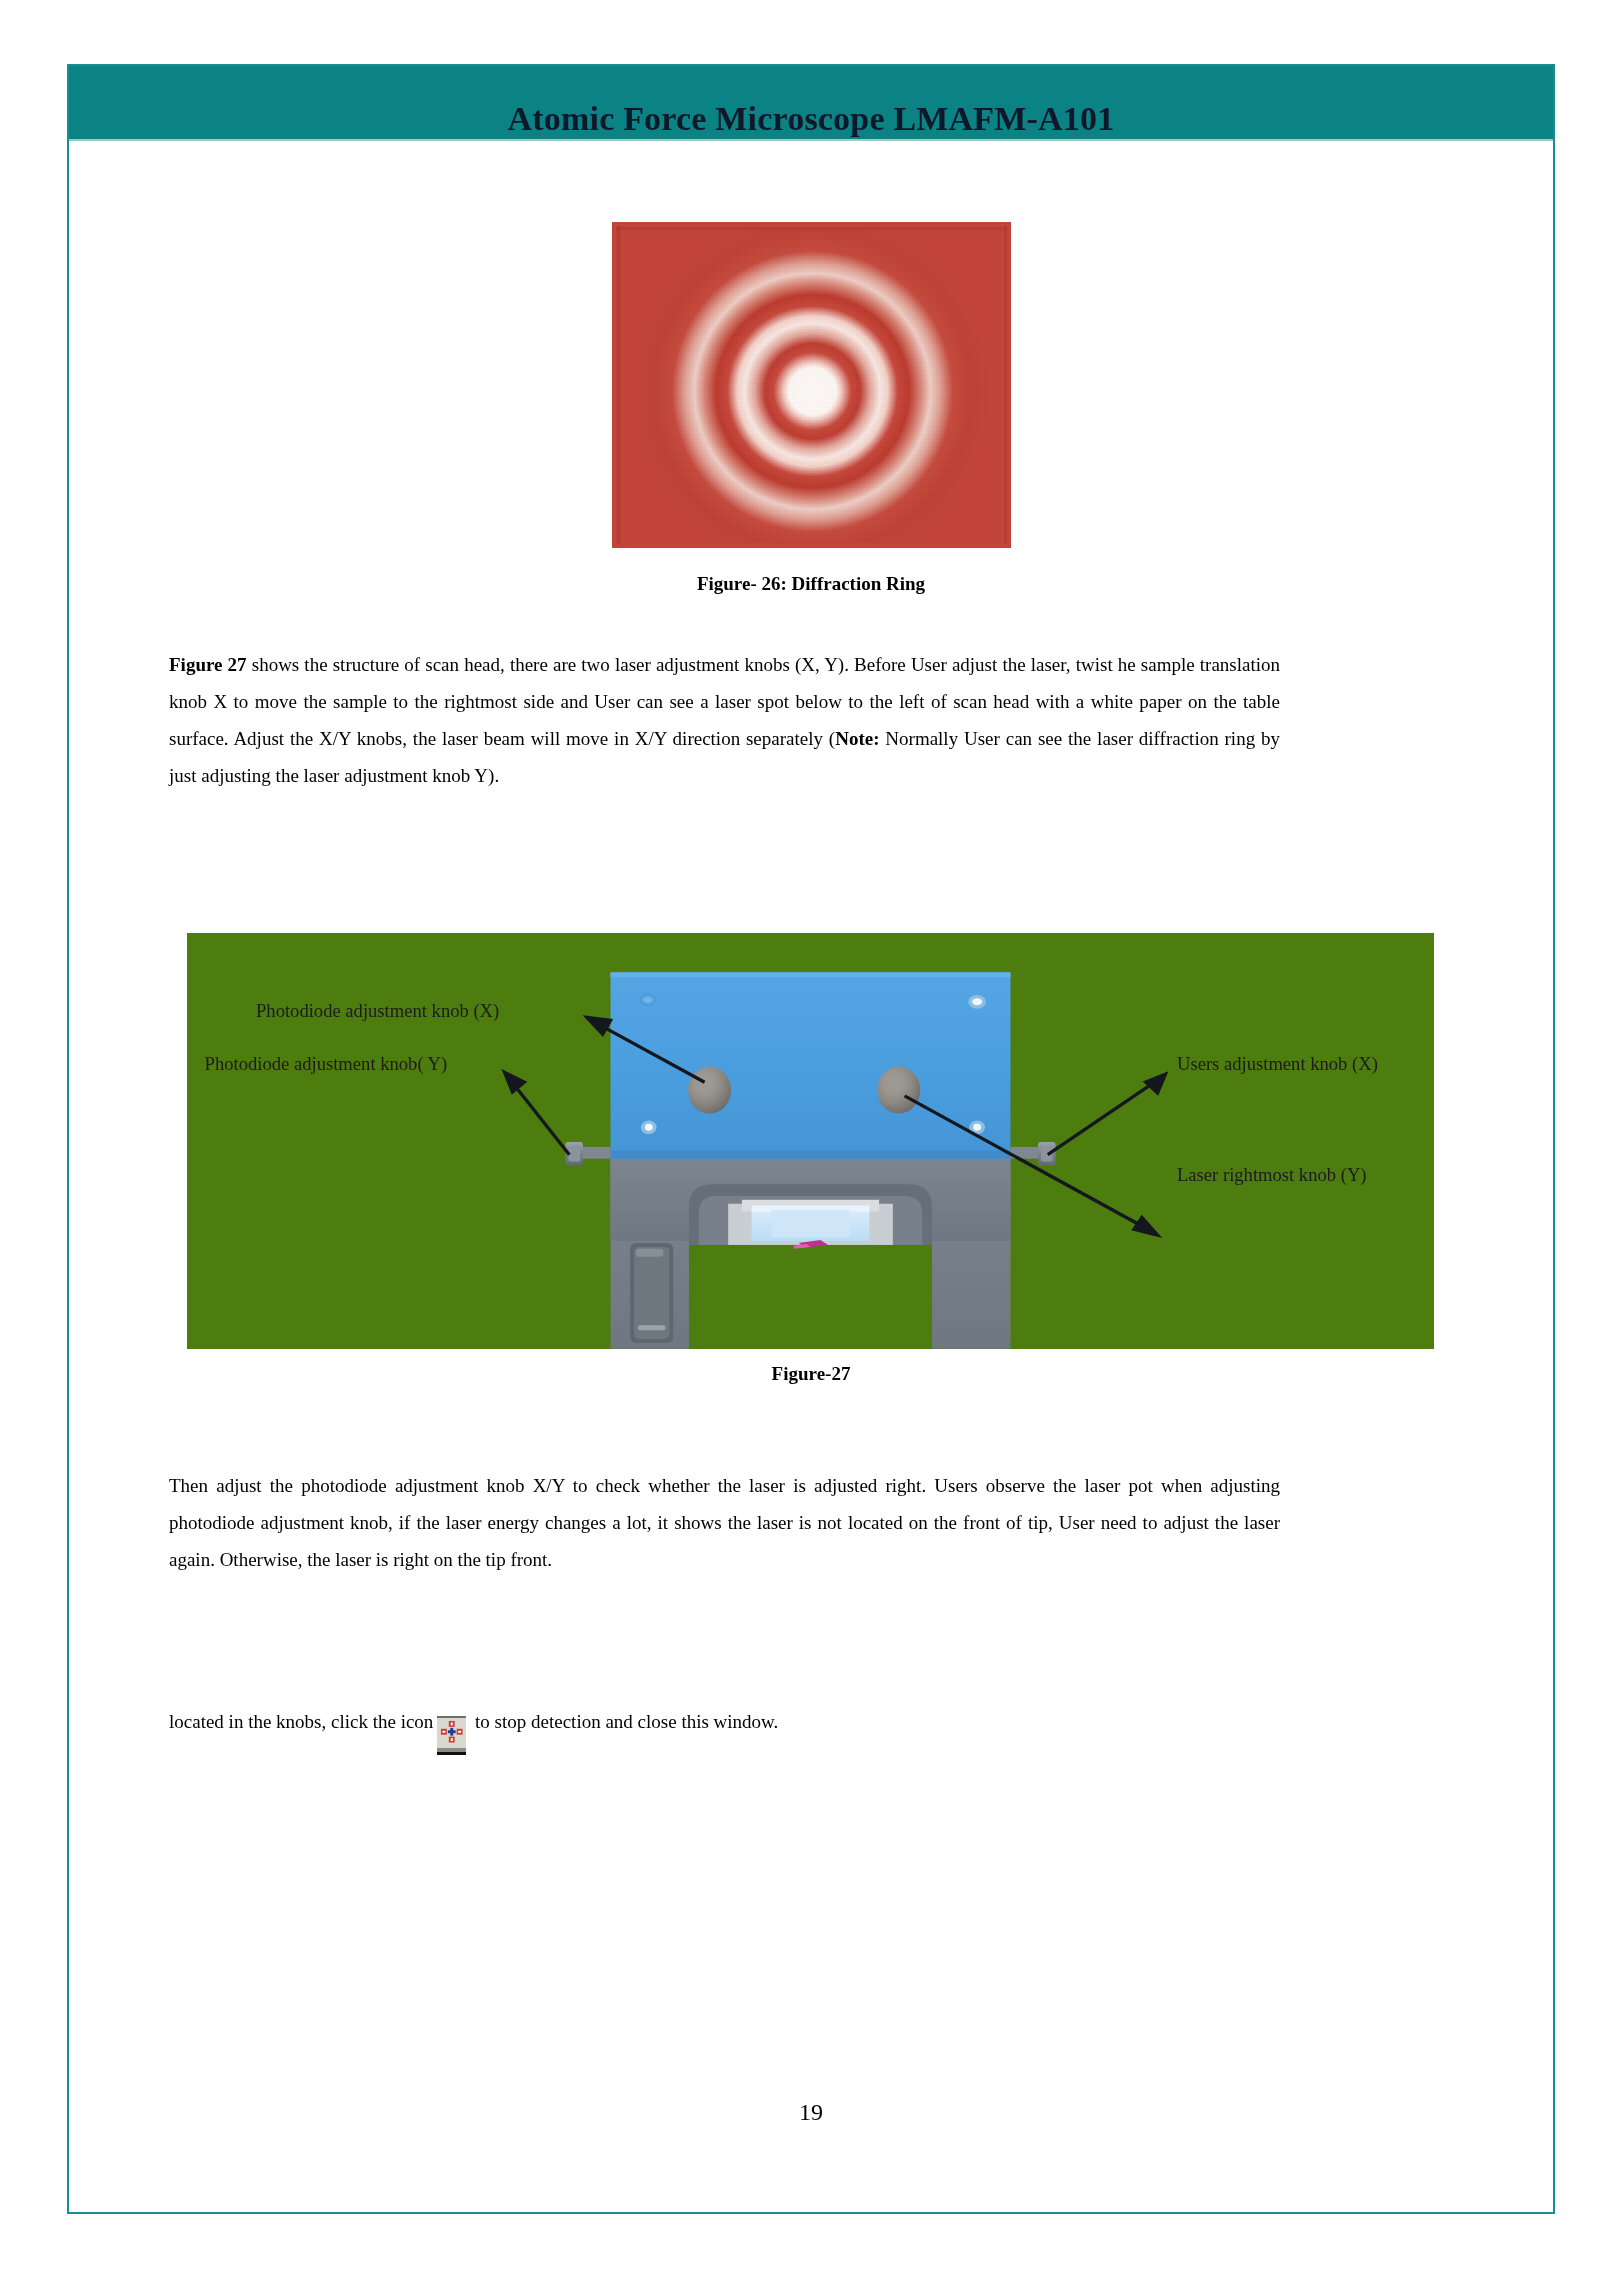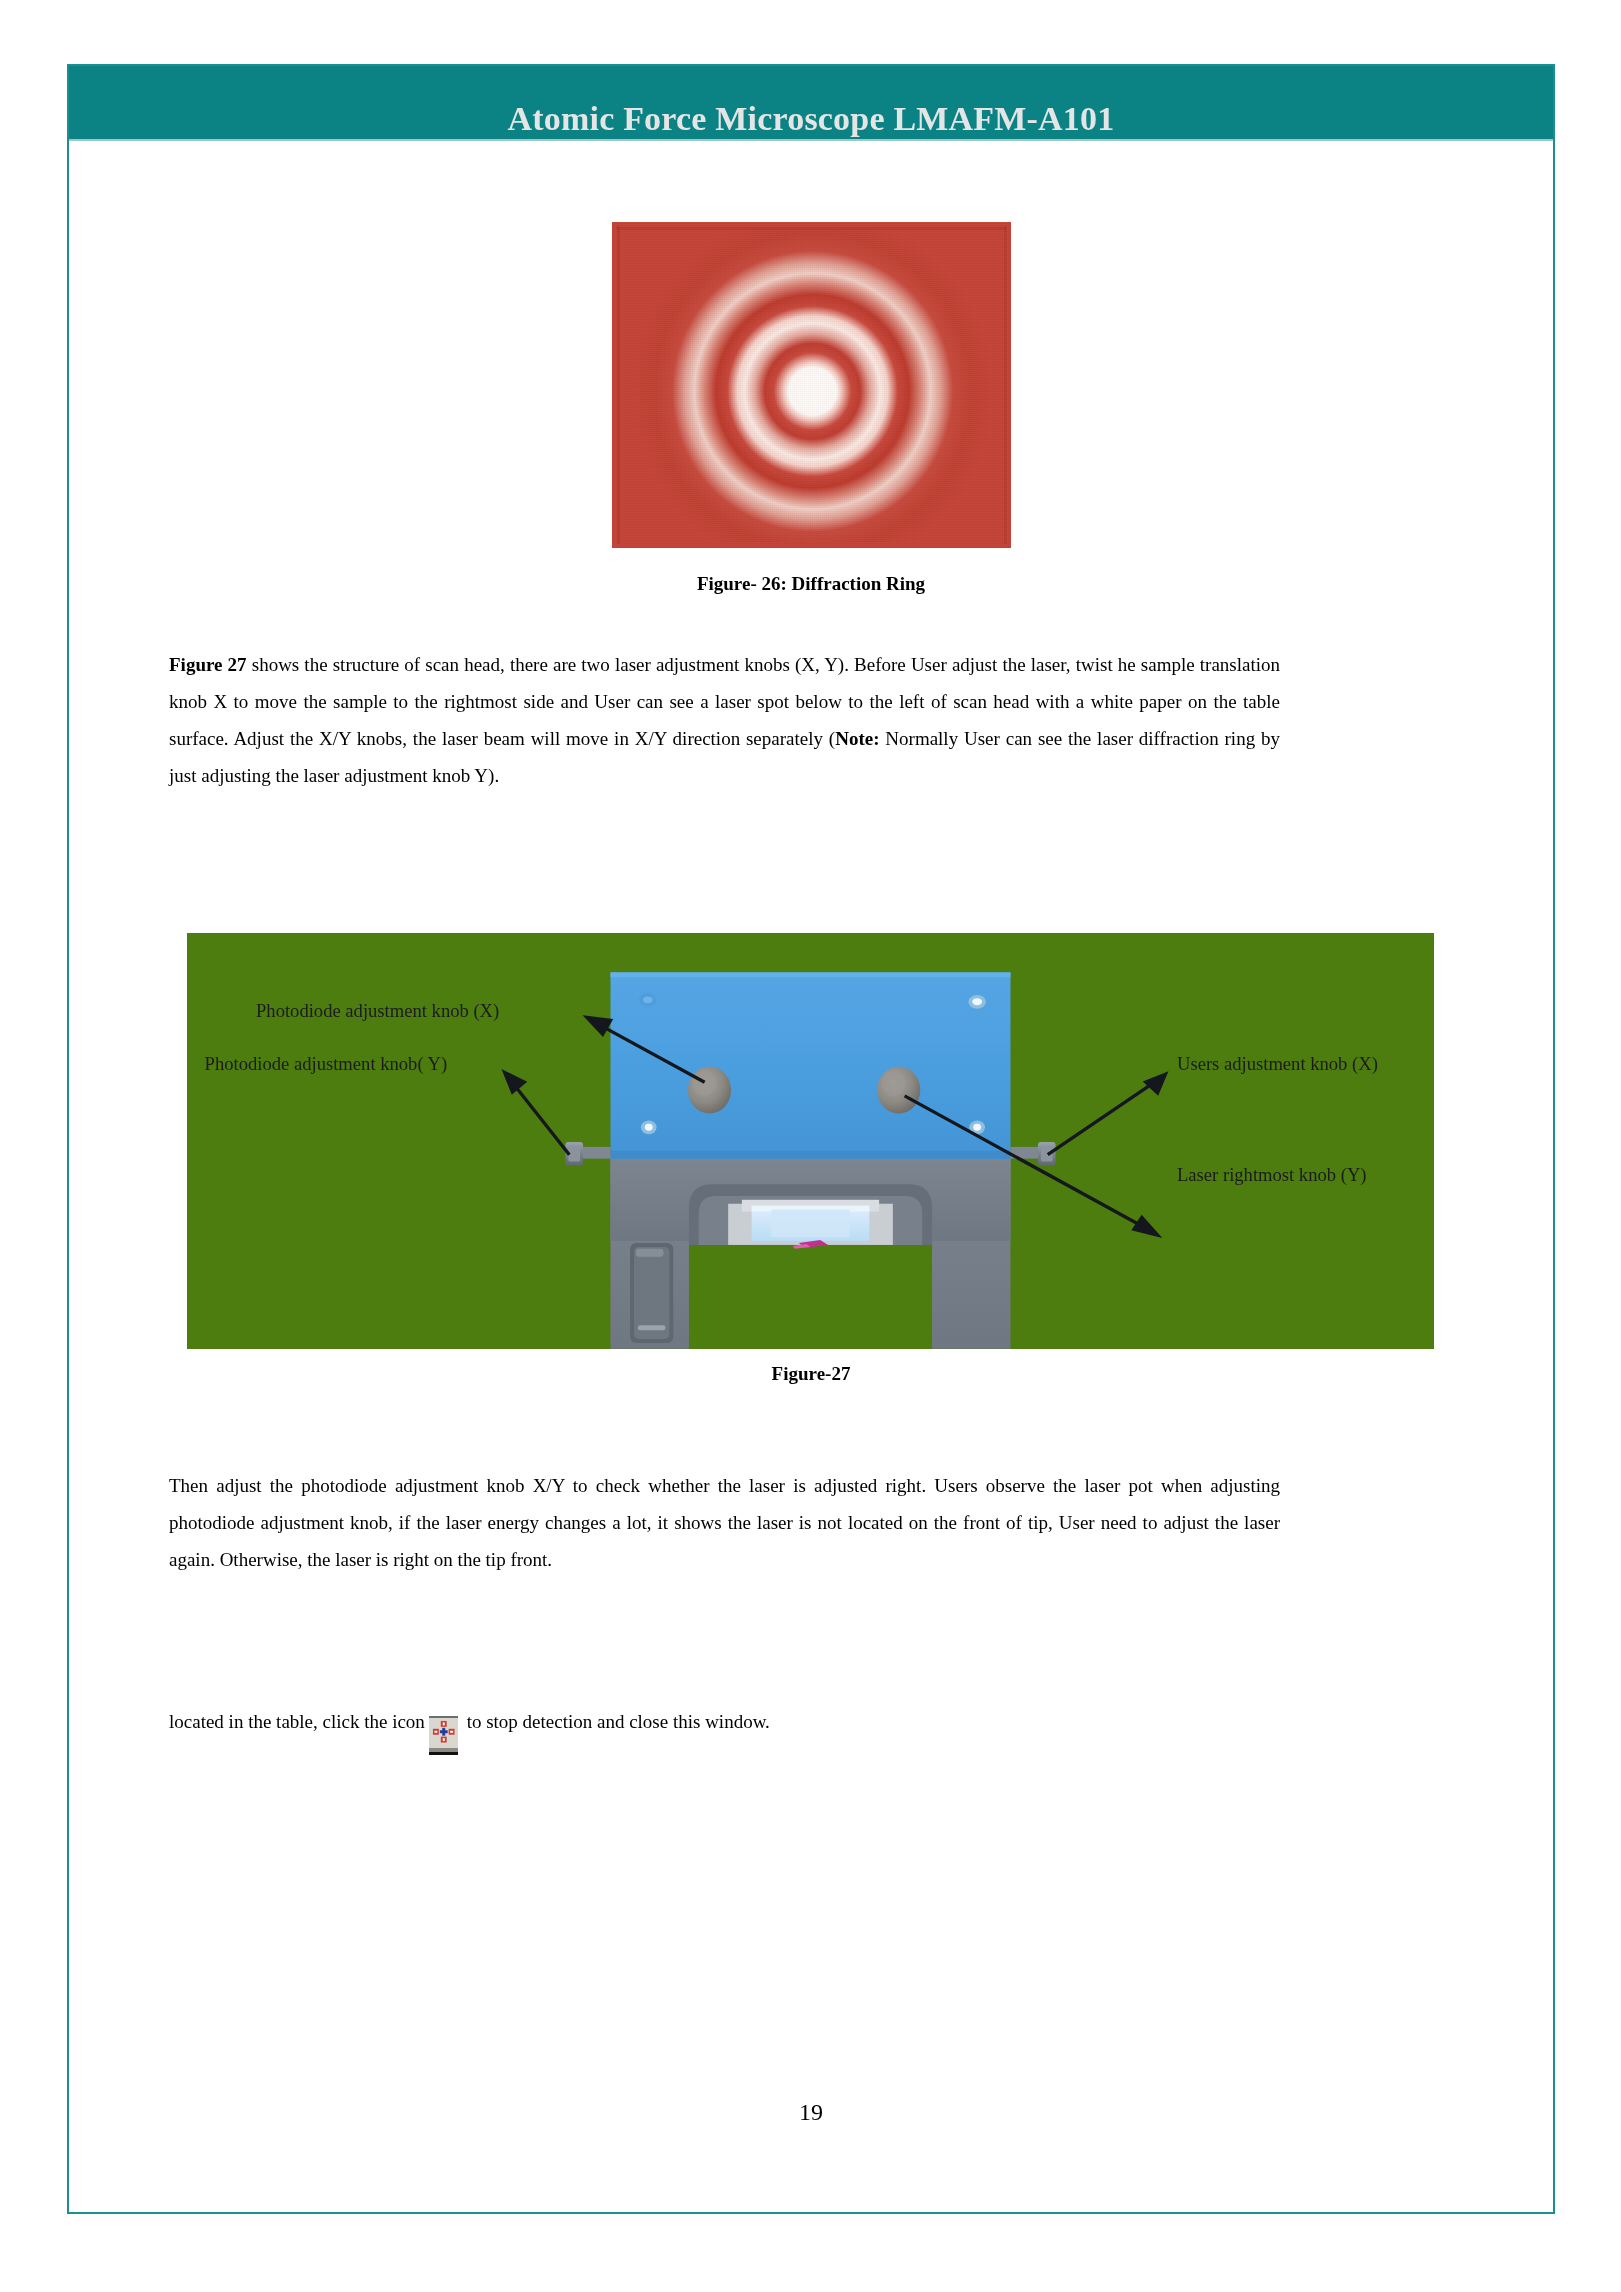--- a/index.html
+++ b/index.html
@@ -34,21 +34,21 @@
     top: 66px;
     width: 1484px;
     height: 74px;
     background: #0b8384;
     display: flex;
     align-items: center;
     justify-content: center;
     box-sizing: border-box;
   }
   #header-title {
-    color: #e5e5e5;
+    color: #0f172a;
     font-size: 34px;
     font-weight: bold;
     font-family: "Liberation Serif", serif;
     letter-spacing: 0.2px;
     white-space: nowrap;
     margin-top: 32px;
   }
   #header-underline {
     position: absolute;
     left: 69px;
@@ -348,21 +348,21 @@
     <div id="label-pd-y" class="diagram-label">Photodiode adjustment knob( Y)</div>
     <div id="label-laser-x" class="diagram-label">Users adjustment knob (X)</div>
     <div id="label-laser-y" class="diagram-label">Laser rightmost knob (Y)</div>
   </div>
 
   <div id="caption-27" class="fig-caption">Figure-27</div>
 
   <div id="para-2" class="body-para">Then adjust the photodiode adjustment knob X/Y to check whether the laser is adjusted right. Users observe the laser pot when adjusting photodiode adjustment knob, if the laser energy changes a lot, it shows the laser is not located on the front of tip, User need to adjust the laser again. Otherwise, the laser is right on the tip front.</div>
 
 
-  <div id="para-4" class="body-para"><span>located in the table, click the icon</span><span class="inline-icon"><span class="btn-face"></span><span class="btn-shade"></span><span class="btn-base"></span><svg width="25.5" height="25.5" viewBox="0 0 26 26" xmlns="http://www.w3.org/2000/svg">
+  <div id="para-4" class="body-para"><span>located in the knobs, click the icon</span><span class="inline-icon"><span class="btn-face"></span><span class="btn-shade"></span><span class="btn-base"></span><svg width="25.5" height="25.5" viewBox="0 0 26 26" xmlns="http://www.w3.org/2000/svg">
           <g fill="#d23b32">
             <rect x="10" y="2" width="6" height="6"></rect>
             <rect x="10" y="18" width="6" height="6"></rect>
             <rect x="2" y="10" width="6" height="6"></rect>
             <rect x="18" y="10" width="6" height="6"></rect>
           </g>
           <g fill="#ffffff">
             <rect x="12" y="3.5" width="2" height="3"></rect>
             <rect x="12" y="19.5" width="2" height="3"></rect>
             <rect x="3.5" y="12" width="3" height="2"></rect>

